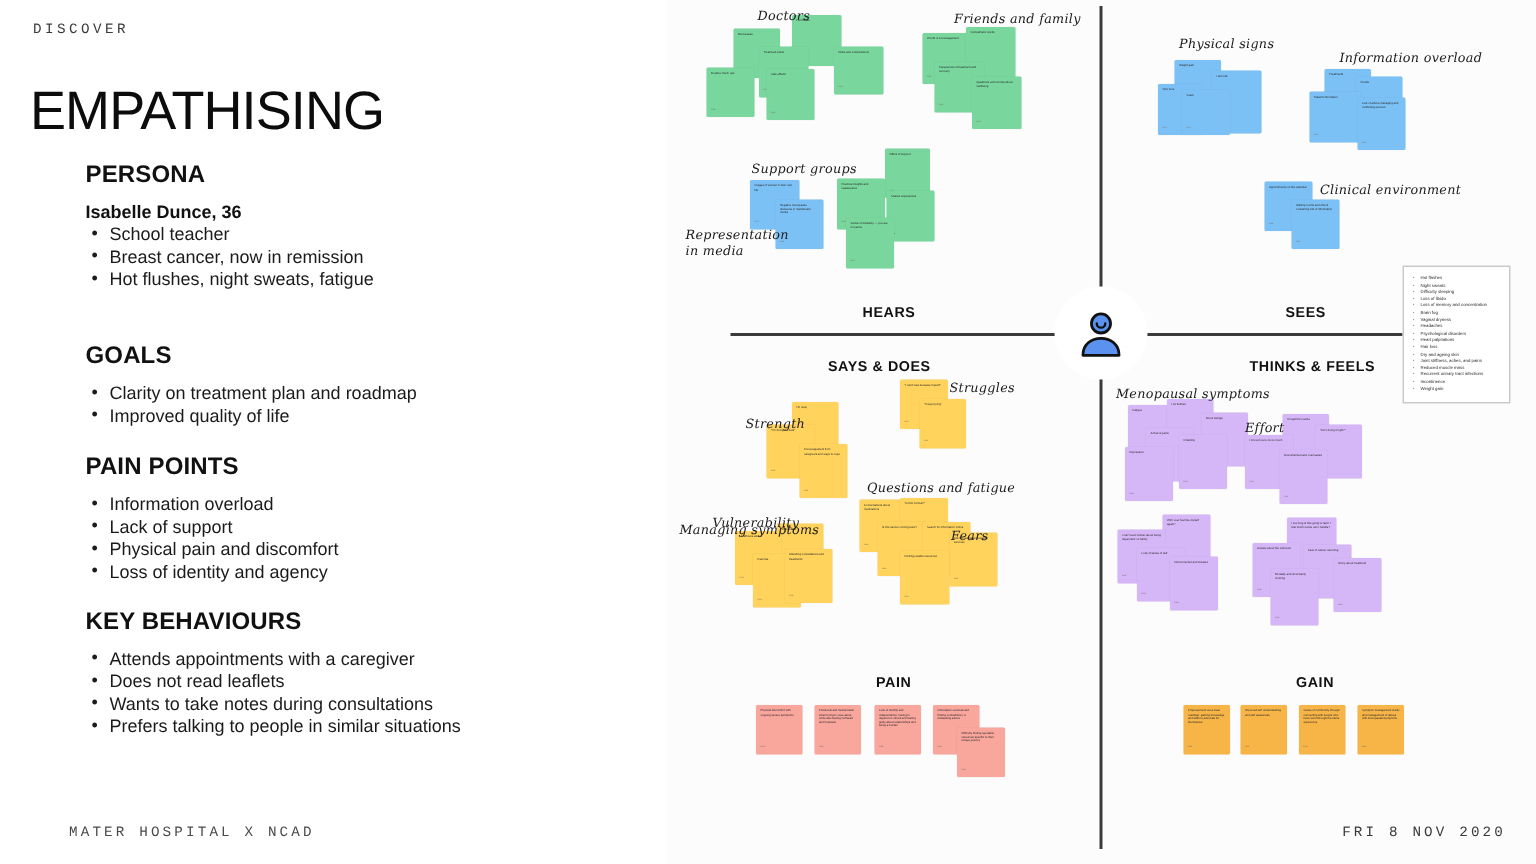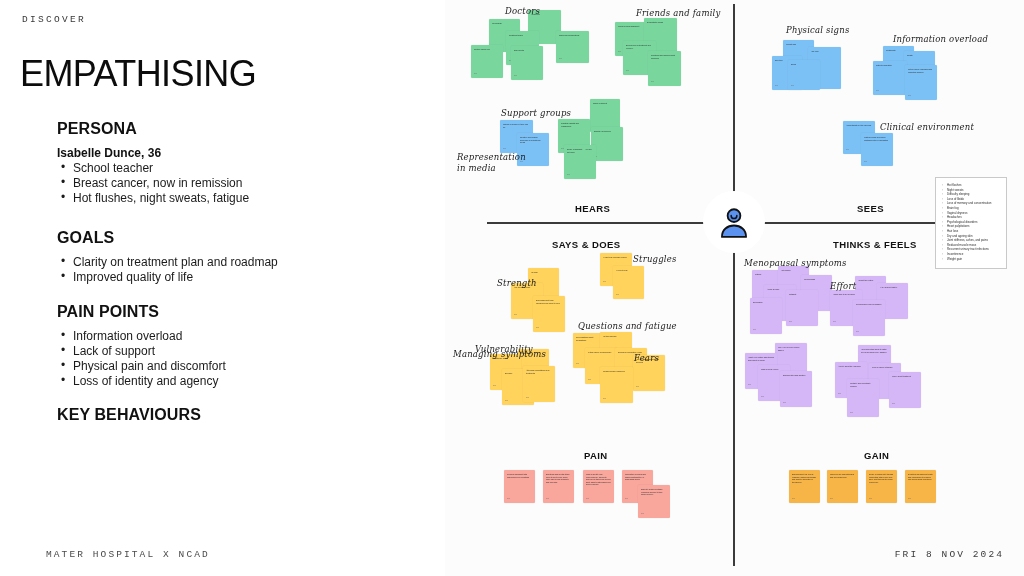--- a/index.html
+++ b/index.html
@@ -128,21 +128,21 @@
 </head>
 <body>
 
 <div id="slide">
 
   <div id="left">
 
     <div id="eyebrow">DISCOVER</div>
     <div id="title">EMPATHISING</div>
 
-    <div class="sect" style="top:108px;margin-top:12px;">
+    <div class="sect" style="top:108px;">
       <div class="sect-h">PERSONA</div>
       <div class="name">Isabelle Dunce, 36</div>
       <ul class="bul">
         <li>School teacher</li>
         <li>Breast cancer, now in remission</li>
         <li>Hot flushes, night sweats, fatigue</li>
       </ul>
     </div>
 
     <div class="sect" style="top:229px;">
@@ -158,20 +158,26 @@
       <ul class="bul" style="margin-top:6px;">
         <li>Information overload</li>
         <li>Lack of support</li>
         <li>Physical pain and discomfort</li>
         <li>Loss of identity and agency</li>
       </ul>
     </div>
 
     <div class="sect" style="top:406px;">
       <div class="sect-h">KEY BEHAVIOURS</div>
+      <ul class="bul" style="margin-top:6px; width:275px;">
+        <li>Attends appointments with a caregiver</li>
+        <li>Does not read leaflets</li>
+        <li>Wants to take notes during consultations</li>
+        <li>Prefers talking to people in similar situations</li>
+      </ul>
     </div>
 
     <div id="footer-left">MATER HOSPITAL X NCAD</div>
   </div>
 
   <div id="right">
 
     <div id="hline"></div>
     <div id="vline"></div>
 
@@ -513,15 +519,15 @@
       </div>
     <div class="note or" style="left:421px; top:470px; width:31px; height:33px;">
         <span class="ntxt">Sense of community through connecting with people who have went through the same experience</span>
         <span class="auth">Lisa</span>
       </div>
     <div class="note or" style="left:460px; top:470px; width:31px; height:33px;">
         <span class="ntxt">Symptom management clarity and management of issues with menopausal symptoms</span>
         <span class="auth">Lisa</span>
       </div>
 
-    <div id="footer-right">FRI 8 NOV 2024</div>
+    <div id="footer-right">FRI 8 NOV 2020</div>
   </div>
 </div>
 
 </body></html>

